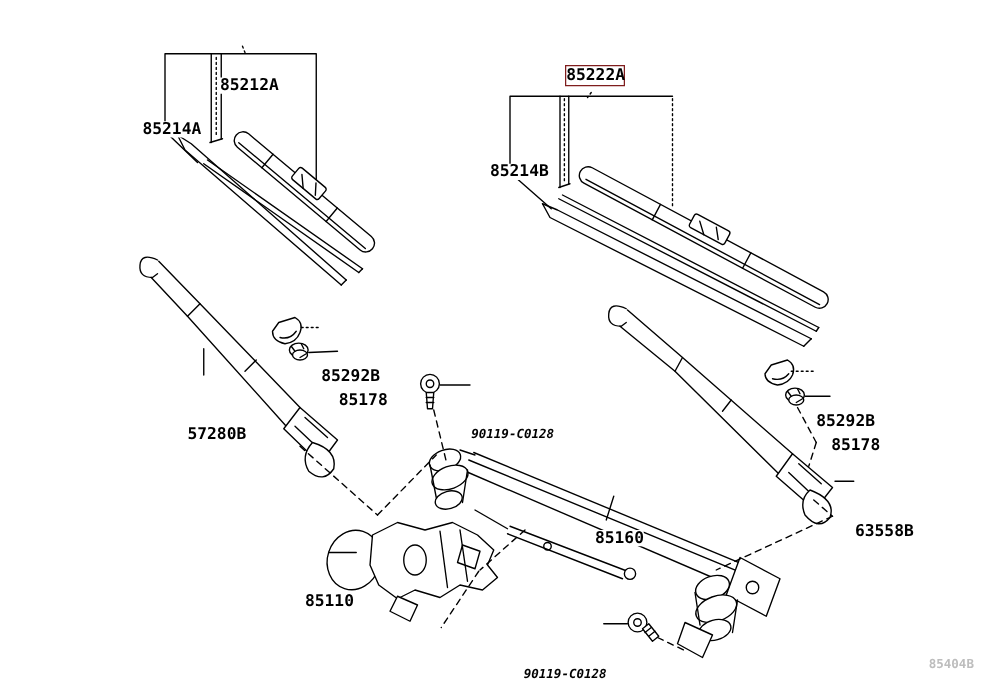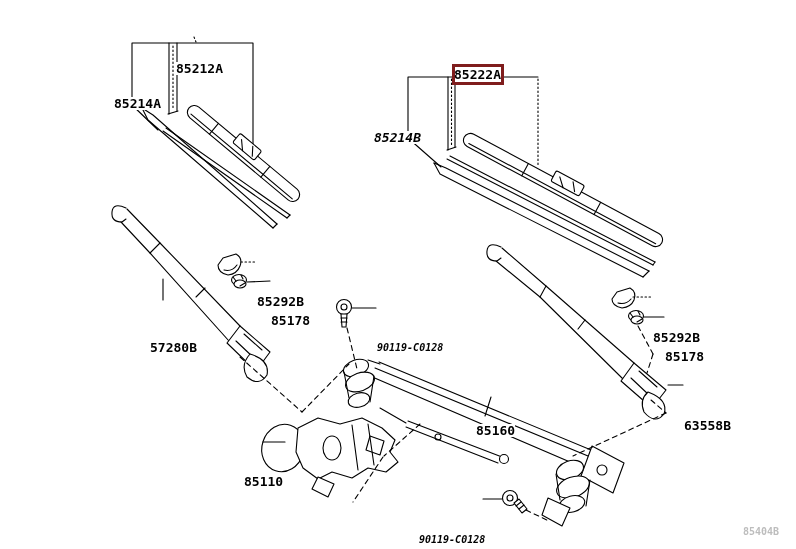--- a/index.html
+++ b/index.html
@@ -2,22 +2,22 @@
 <html><head>
 <meta charset="utf-8">
 <style>
   html,body{margin:0;padding:0;background:#fff;}
   #stage{position:relative;width:796px;height:549px;background:#ffffff;overflow:hidden;
          font-family:"DejaVu Sans Mono", monospace;}
   #art{position:absolute;left:0;top:0;}
   .plabel{position:absolute;font-weight:bold;font-size:13px;line-height:13px;color:#000;
           background:#fff;white-space:nowrap;letter-spacing:0px;cursor:pointer;margin-top:40px;}
   .plabel.small{font-size:10px;line-height:11px;font-style:italic;}
-  .hlbox{position:absolute;border:3px solid #7f1d1d;background:#fff;display:flex;
-         align-items:center;justify-content:flex-end;cursor:pointer;margin-top:12px;}
+  .hlbox{position:absolute;border:1px solid #7f1d1d;background:#fff;display:flex;
+         align-items:center;justify-content:flex-start;cursor:pointer;}
   .hlbox span{font-weight:bold;font-size:13px;color:#000;}
   #watermark{position:absolute;font-size:10px;line-height:11px;color:#bdbdbd;
              font-weight:bold;letter-spacing:0px;}
   svg *{vector-effect:non-scaling-stroke;}
 </style>
 </head>
 <body>
 
 <div id="stage">
 
@@ -197,21 +197,21 @@
     <path d="M526,510 L549,521"></path>
   </g>
 </svg>
 
   <div class="plabel" style="left:176px;top:22px;">85212A</div>
   <div class="plabel" style="left:114px;top:57px;">85214A</div>
 
   <div class="hlbox" style="left:452px;top:52px;width:46px;height:15px;">
     <span>85222A</span>
   </div>
-  <div class="plabel" style="left:374px;top:91px;font-style:italic;">85214B</div>
+  <div class="plabel" style="left:392px;top:91px;">85214B</div>
 
   <div class="plabel" style="left:150px;top:301px;">57280B</div>
   <div class="plabel" style="left:684px;top:379px;">63558B</div>
 
   <div class="plabel" style="left:257px;top:255px;">85292B</div>
   <div class="plabel" style="left:271px;top:274px;">85178</div>
 
   <div class="plabel" style="left:653px;top:291px;">85292B</div>
   <div class="plabel" style="left:665px;top:310px;">85178</div>
 

